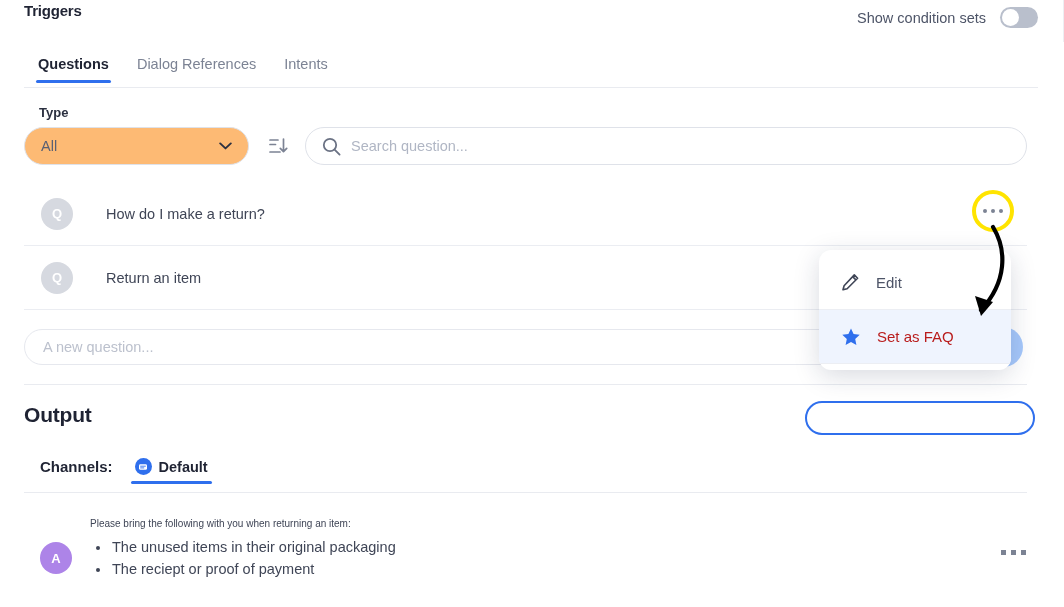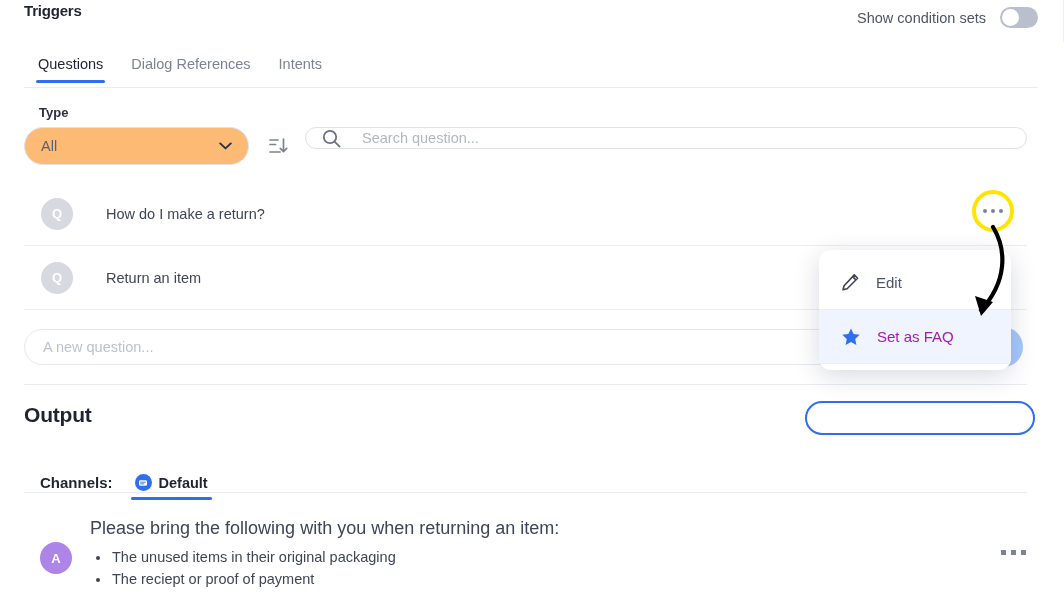--- a/index.html
+++ b/index.html
@@ -37,21 +37,21 @@
 
   
   .tabs {
     position: absolute; left: 24px; top: 56px;
     display: flex; align-items: flex-end; gap: 0;
   }
   .tab {
     font-size: 14.5px; color: #7c8394; padding: 0 14px 11px 14px;
     cursor: pointer; white-space: nowrap; position: relative;
   }
-  .tab.active { color: #1f2333; font-weight: 400; }
+  .tab.active { color: #1f2333; font-weight: 700; }
   .tab.active::after {
     content: ""; position: absolute; left: 12px; right: 12px; bottom: 0;
     height: 3px; background: #2f6fed; border-radius: 2px;
   }
   .tabs-rule {
     position: absolute; left: 24px; right: 26px; top: 87px;
     height: 1px; background: #e9ebf0;
   }
 
   
@@ -70,23 +70,23 @@
   .chev { width: 13px; height: 8px; }
 
   .sort-btn {
     position: absolute; left: 263px; top: 131px;
     width: 32px; height: 30px; cursor: pointer;
     display: flex; align-items: center; justify-content: center;
   }
 
   .search {
     position: absolute; left: 305px; top: 127px;
-    width: 722px; height: 22px; border: 1px solid #dfe2e9;
+    width: 722px; height: 38px; border: 1px solid #dfe2e9;
     border-radius: 19px; background: #fff;
-    display: flex; align-items: center; padding: 3px 16px; gap: 21px;
+    display: flex; align-items: center; padding: 3px 16px; gap: 10px;
   }
   .search input {
     border: none; outline: none; flex: 1;
     font-size: 14.5px; font-family: "Liberation Sans", sans-serif;
     color: #2b3040; background: transparent;
   }
   .search input::placeholder { color: #b0b6c4; }
 
   
   .qrow {
@@ -139,21 +139,21 @@
     font-size: 21px; font-weight: 700; color: #1f2333; letter-spacing: -0.2px;
   }
   .pill-btn {
     position: absolute; left: 805px; top: 401px;
     width: 230px; height: 34px; border: 2px solid #2f6fed;
     border-radius: 17px; background: #fff;
   }
 
   .channels-row {
     position: absolute; left: 40px; top: 458px;
-    display: flex; align-items: flex-end; gap: 18px; margin-top: 16px;
+    display: flex; align-items: flex-end; gap: 18px;
   }
   .channels-label { font-size: 15px; font-weight: 700; color: #1f2333; padding-bottom: 9px; }
   .channel-tab {
     display: flex; align-items: center; gap: 7px;
     padding: 0 4px 9px 4px; position: relative; cursor: pointer;
   }
   .channel-tab.active::after {
     content: ""; position: absolute; left: 0; right: 0; bottom: 0;
     height: 3px; background: #2f6fed; border-radius: 2px;
   }
@@ -172,21 +172,21 @@
     position: absolute; left: 40px; top: 518px; right: 24px;
     display: flex; align-items: flex-start;
   }
   .a-avatar {
     width: 32px; height: 32px; border-radius: 50%;
     background: #ad84e8; color: #fff;
     display: flex; align-items: center; justify-content: center;
     font-size: 13px; font-weight: 700; flex: none; margin-top: 24px;
   }
   .a-body { margin-left: 18px; flex: 1; }
-  .a-lead { font-size: 18px; color: #3f4556; margin-bottom: 10px; }
+  .a-lead { font-size: 10px; color: #3f4556; margin-bottom: 10px; }
   .a-list { list-style: none; }
   .a-list li {
     font-size: 14.5px; color: #3f4556; position: relative;
     padding-left: 22px; margin-bottom: 6px;
   }
   .a-list li::before {
     content: ""; position: absolute; left: 6px; top: 7px;
     width: 4px; height: 4px; border-radius: 50%; background: #3f4556;
   }
   .dots-plain {
@@ -213,21 +213,21 @@
   .menu {
     position: absolute; left: 819px; top: 250px;
     width: 192px; border-radius: 12px; background: #fff;
     box-shadow: 0 6px 26px rgba(25,35,70,0.17);
     z-index: 8; overflow: hidden; padding: 6px 0;
   }
   .menu-item {
     height: 53px; display: flex; align-items: center; gap: 16px;
     padding: 0 22px; cursor: pointer; font-size: 15px; color: #4d5467;
   }
-  .menu-item.selected { background: #eff4fe; color: #a21caf; text-align: center; }
+  .menu-item.selected { background: #eff4fe; color: #b91c1c; text-align: center; }
   .menu-sep { height: 1px; background: #eceef3; margin: 0; }
 
   .arrow-svg { position: absolute; left: 955px; top: 222px; z-index: 9; }
 </style>
 </head>
 <body>
 
 <div id="root">
 
   <div class="page-title">Triggers</div>

